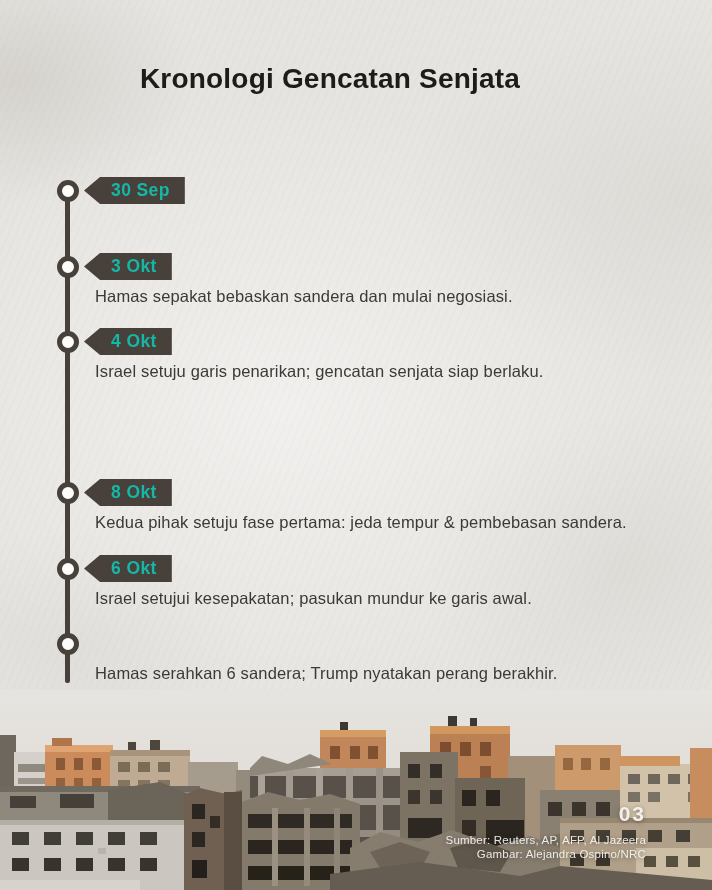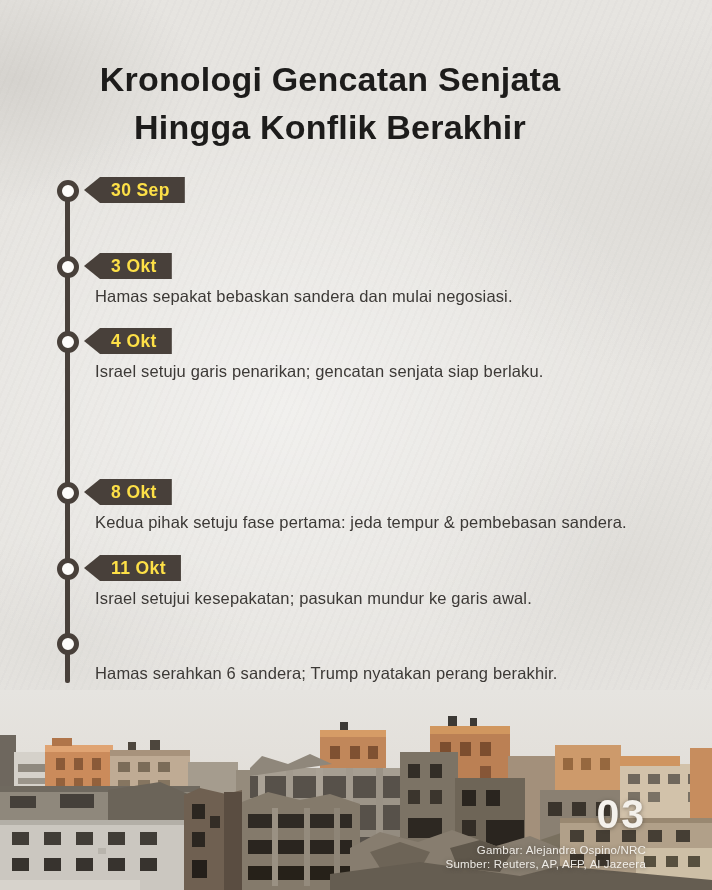--- a/index.html
+++ b/index.html
@@ -24,43 +24,43 @@
   
   .grain{
     position:absolute;inset:0;pointer-events:none;opacity:.5;
     background-image:
       repeating-linear-gradient(113deg, rgba(90,85,78,.035) 0 2px, transparent 2px 7px),
       repeating-linear-gradient(21deg, rgba(255,255,255,.05) 0 1px, transparent 1px 6px);
   }
   .title{
     position:absolute;top:55px;left:0;width:660px;
     text-align:center;
-    font-size:34px;line-height:48px;font-weight:700;
+    font-size:28px;line-height:48px;font-weight:700;
     letter-spacing:.2px;
     color:#1d1c1b;
   }
   .timeline-line{
     position:absolute;left:65px;top:189px;
     width:5px;height:494px;
     background:#48403a;border-radius:2px;
   }
   .entry{position:absolute;left:0;width:712px;height:60px;}
   .node{
     position:absolute;left:57px;top:3px;
     width:12px;height:12px;
     background:#fdfcfa;
     border:5px solid #48403a;
     border-radius:50%;
   }
   .badge{
     position:absolute;left:84px;top:0;
-    height:14px;line-height:27px;
-    padding:0 15px 12px 27px;
+    height:27px;line-height:27px;
+    padding:0 15px 0 27px;
     background:#48403a;
-    color:#fde047;
+    color:#14b8a6;
     font-size:17.5px;font-weight:700;letter-spacing:.4px;
     clip-path:polygon(0 50%, 16px 0%, 100% 0%, 100% 100%, 16px 100%);
     white-space:nowrap;
   }
   .desc{
     position:absolute;left:95px;top:33px;
     width:600px;
     font-size:16.5px;line-height:21px;
     color:#3c3936;letter-spacing:.15px;
     white-space:nowrap;
@@ -68,37 +68,36 @@
   .photo{
     position:absolute;left:0;top:690px;width:712px;height:200px;
   }
   .photo svg{display:block;}
   .photo-caption{
     position:absolute;right:66px;top:108px;
     text-align:right;color:#f4f1ec;
     text-shadow:0 1px 4px rgba(55,50,44,.55);
   }
   .page-number{
-    font-size:41px;font-weight:700;letter-spacing:2px;line-height:32px;
-    margin-bottom:13px;
+    font-size:21px;font-weight:700;letter-spacing:2px;line-height:32px;
+    margin-bottom:3px;
   }
   .credit{
     font-size:11.5px;line-height:14px;letter-spacing:.2px;
     color:rgba(248,246,242,.92);
   }
 </style>
 </head>
 <body>
 
 <div class="poster">
   <div class="grain"></div>
 
   <div class="title">
     <div>Kronologi Gencatan Senjata</div>
-    <div>Hingga Konflik Berakhir</div>
   </div>
 
   <div class="timeline-line"></div>
 
   <div class="entry" style="top:177px">
     <div class="node"></div>
     <div class="badge">30 Sep</div>
   </div>
   <div class="entry" style="top:253px">
     <div class="node"></div>
@@ -110,21 +109,21 @@
     <div class="badge">4 Okt</div>
     <div class="desc">Israel setuju garis penarikan; gencatan senjata siap berlaku.</div>
   </div>
   <div class="entry" style="top:479px">
     <div class="node"></div>
     <div class="badge">8 Okt</div>
     <div class="desc">Kedua pihak setuju fase pertama: jeda tempur &amp; pembebasan sandera.</div>
   </div>
   <div class="entry" style="top:555px">
     <div class="node"></div>
-    <div class="badge">11 Okt</div>
+    <div class="badge">6 Okt</div>
     <div class="desc">Israel setujui kesepakatan; pasukan mundur ke garis awal.</div>
   </div>
   <div class="entry" style="top:630px">
     <div class="node"></div>
     <div class="desc">Hamas serahkan 6 sandera; Trump nyatakan perang berakhir.</div>
   </div>
 
   <div class="photo">
     <svg viewBox="0 0 712 200" width="712" height="200">
       <defs>
@@ -295,17 +294,17 @@
         <rect x="644" y="166" width="12" height="11" fill="#57503f"></rect>
         <rect x="666" y="166" width="12" height="11" fill="#57503f"></rect>
         <rect x="688" y="166" width="12" height="11" fill="#57503f"></rect>
 
         <polygon points="330,184 420,172 520,186 560,176 712,190 712,200 330,200" fill="#655d51"></polygon>
       </g>
     </svg>
 
     <div class="photo-caption">
       <div class="page-number">03</div>
+      <div class="credit">Sumber: Reuters, AP, AFP, Al Jazeera</div>
       <div class="credit">Gambar: Alejandra Ospino/NRC</div>
-      <div class="credit">Sumber: Reuters, AP, AFP, Al Jazeera</div>
     </div>
   </div>
 </div>
 
 </body></html>

